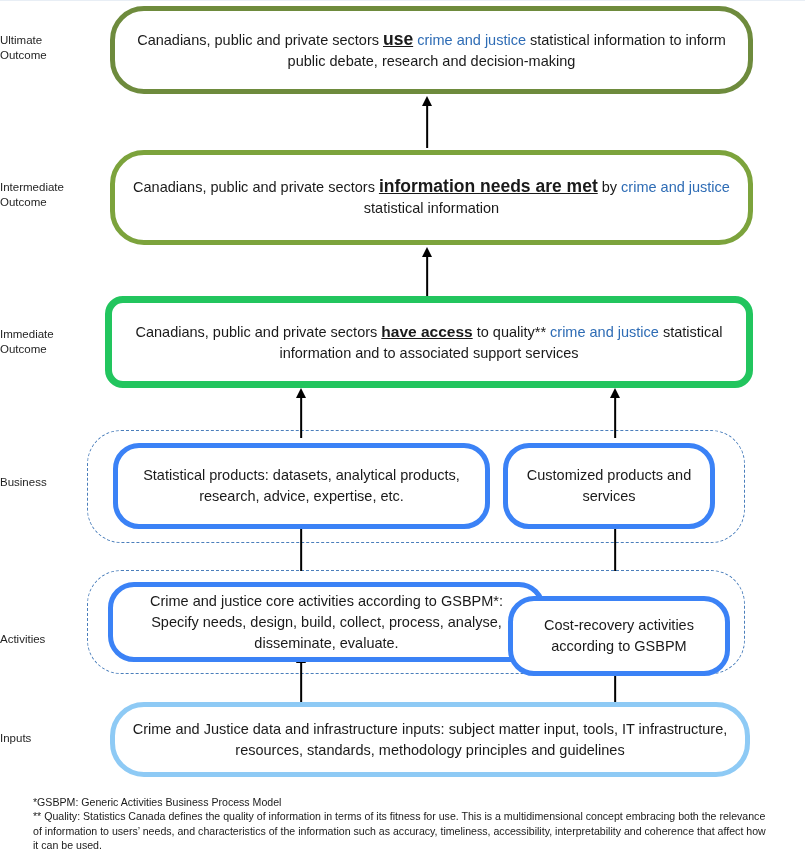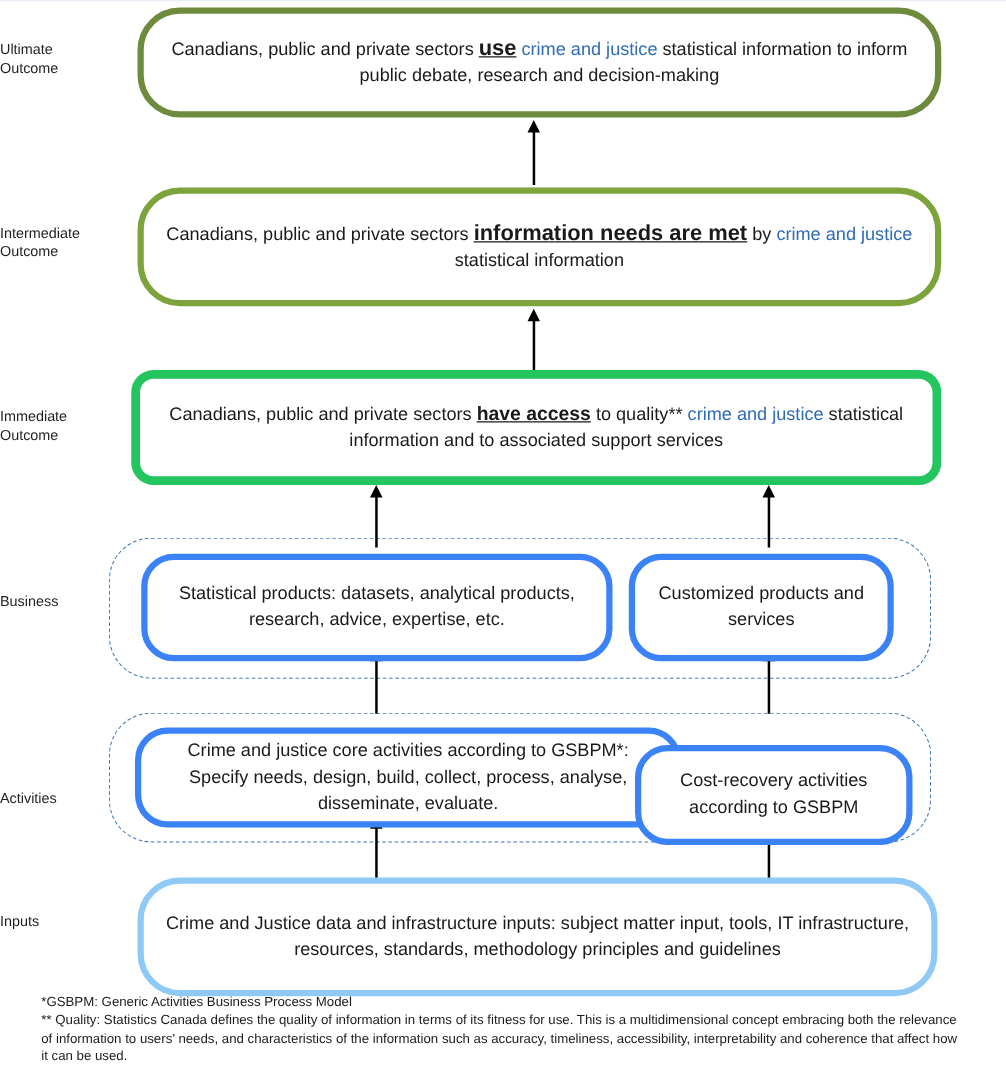--- a/index.html
+++ b/index.html
@@ -227,21 +227,21 @@
 
   <div class="arrow" style="left:294px; top:653px; width:14px; height:51px;">
     <div class="head"></div>
       <div class="shaft"></div>
   </div>
   <div class="arrow" style="left:608px; top:653px; width:14px; height:51px;">
     <div class="head"></div>
       <div class="shaft"></div>
   </div>
 
-  <div class="box lightblue" style="left:110px; top:702px; width:640px; height:95px;">
+  <div class="box lightblue" style="left:110px; top:702px; width:640px; height:75px;">
     <div class="box-text">Crime and Justice data  and infrastructure inputs: subject matter input, tools, IT infrastructure, resources, standards, methodology principles and guidelines</div>
   </div>
 
   <div id="footnotes">
     <span class="fn-line">*GSBPM: Generic Activities Business Process Model</span>
     <span class="fn-line">** Quality:  Statistics Canada defines the quality of information in terms of its fitness for use. This is a multidimensional concept embracing both the relevance of information to users’ needs, and characteristics of the information such as accuracy, timeliness, accessibility, interpretability and coherence that affect how it can be used.</span>
   </div>
 
 </div>
 

